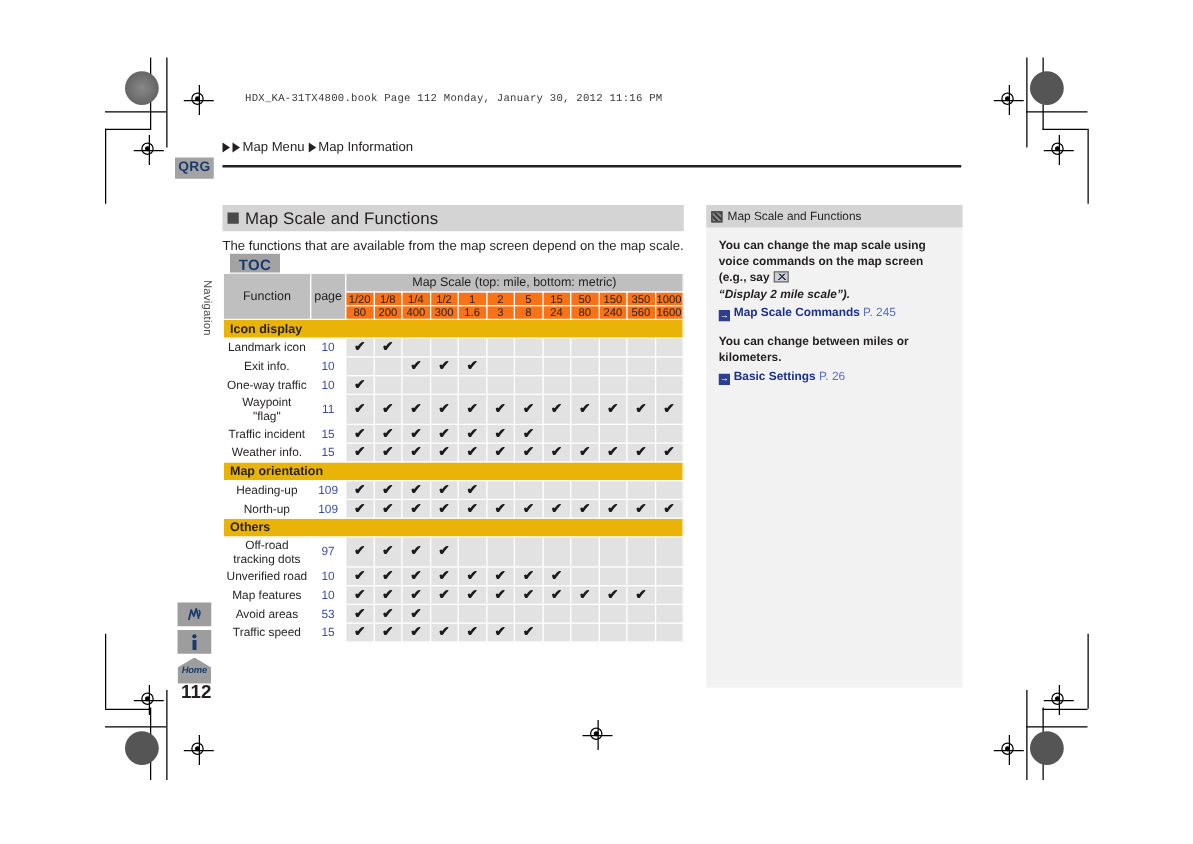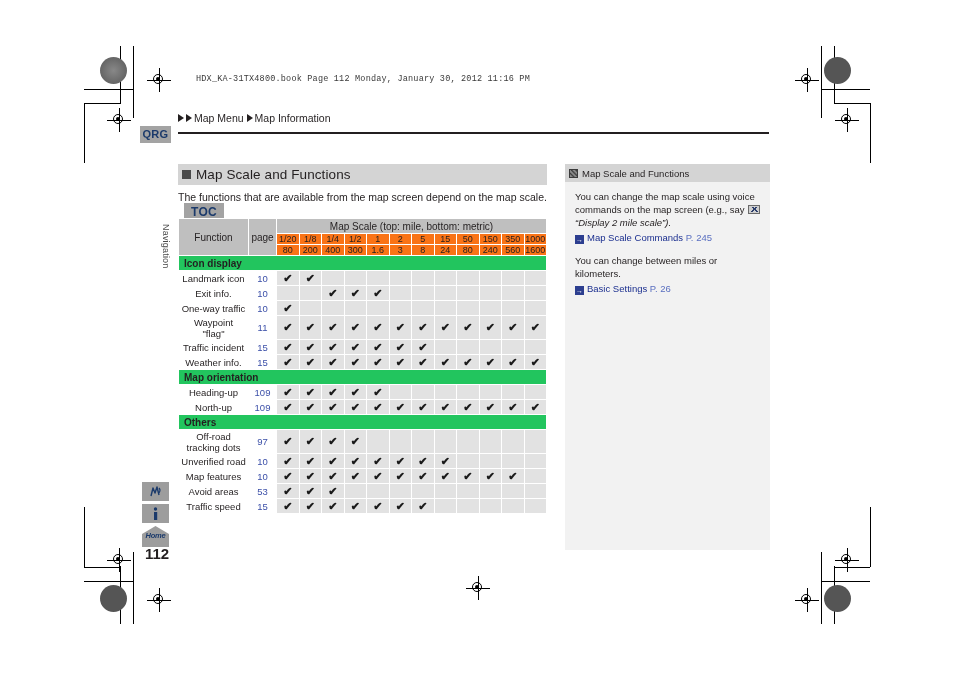--- a/index.html
+++ b/index.html
@@ -203,21 +203,21 @@
   .hd-sub { background: #f97316; color: #231f20; }
   .col-func { width: 70px; }
   .col-page { width: 28px; }
   .col-sc   { width: 22.5px; }
 
   .hd-func-cell { font-size: 10px; }
   .hd-page-cell { font-size: 10px; font-weight: bold; }
   .hd-span-cell { font-size: 10px; height: 15px; }
 
   .group-row td {
-    background: #22c55e;
+    background: #eab308;
     text-align: left;
     padding-left: 5px;
     font-size: 10px;
     font-weight: bold;
     height: 15px;
   }
 
   .fn-cell {
     background: #ffffff;
     text-align: left;
@@ -269,21 +269,21 @@
     box-sizing: border-box;
   }
   .side-head-title { font-size: 9.5px; color: #231f20; }
 
   .side-body {
     padding: 8px 8px 0 10px;
     font-size: 9.5px;
     line-height: 13px;
     color: #231f20;
   }
-  .side-body p { margin: 0 0 0 0; }
+  .side-body p { margin: 0 0 0 0; font-weight: bold; }
   .side-gap { height: 10px; }
   .side-ital { font-style: italic; }
 
   .voice-glyph {
     display: inline-block;
     width: 12px; height: 9px;
     background: #cfcfcf;
     border: 1px solid #6a6a6a;
     box-sizing: border-box;
     position: relative;
@@ -310,21 +310,21 @@
     background: #2c3e8f;
     color: #ffffff;
     font-size: 7px;
     line-height: 9px;
     text-align: center;
     vertical-align: -1px;
     margin-right: 3px;
   }
   .ref-title {
     color: #1b2f8f;
-    font-weight: normal;
+    font-weight: bold;
   }
   .ref-page {
     color: #5a6fc0;
   }
 </style>
 </head>
 <body>
 
 <div>
 

